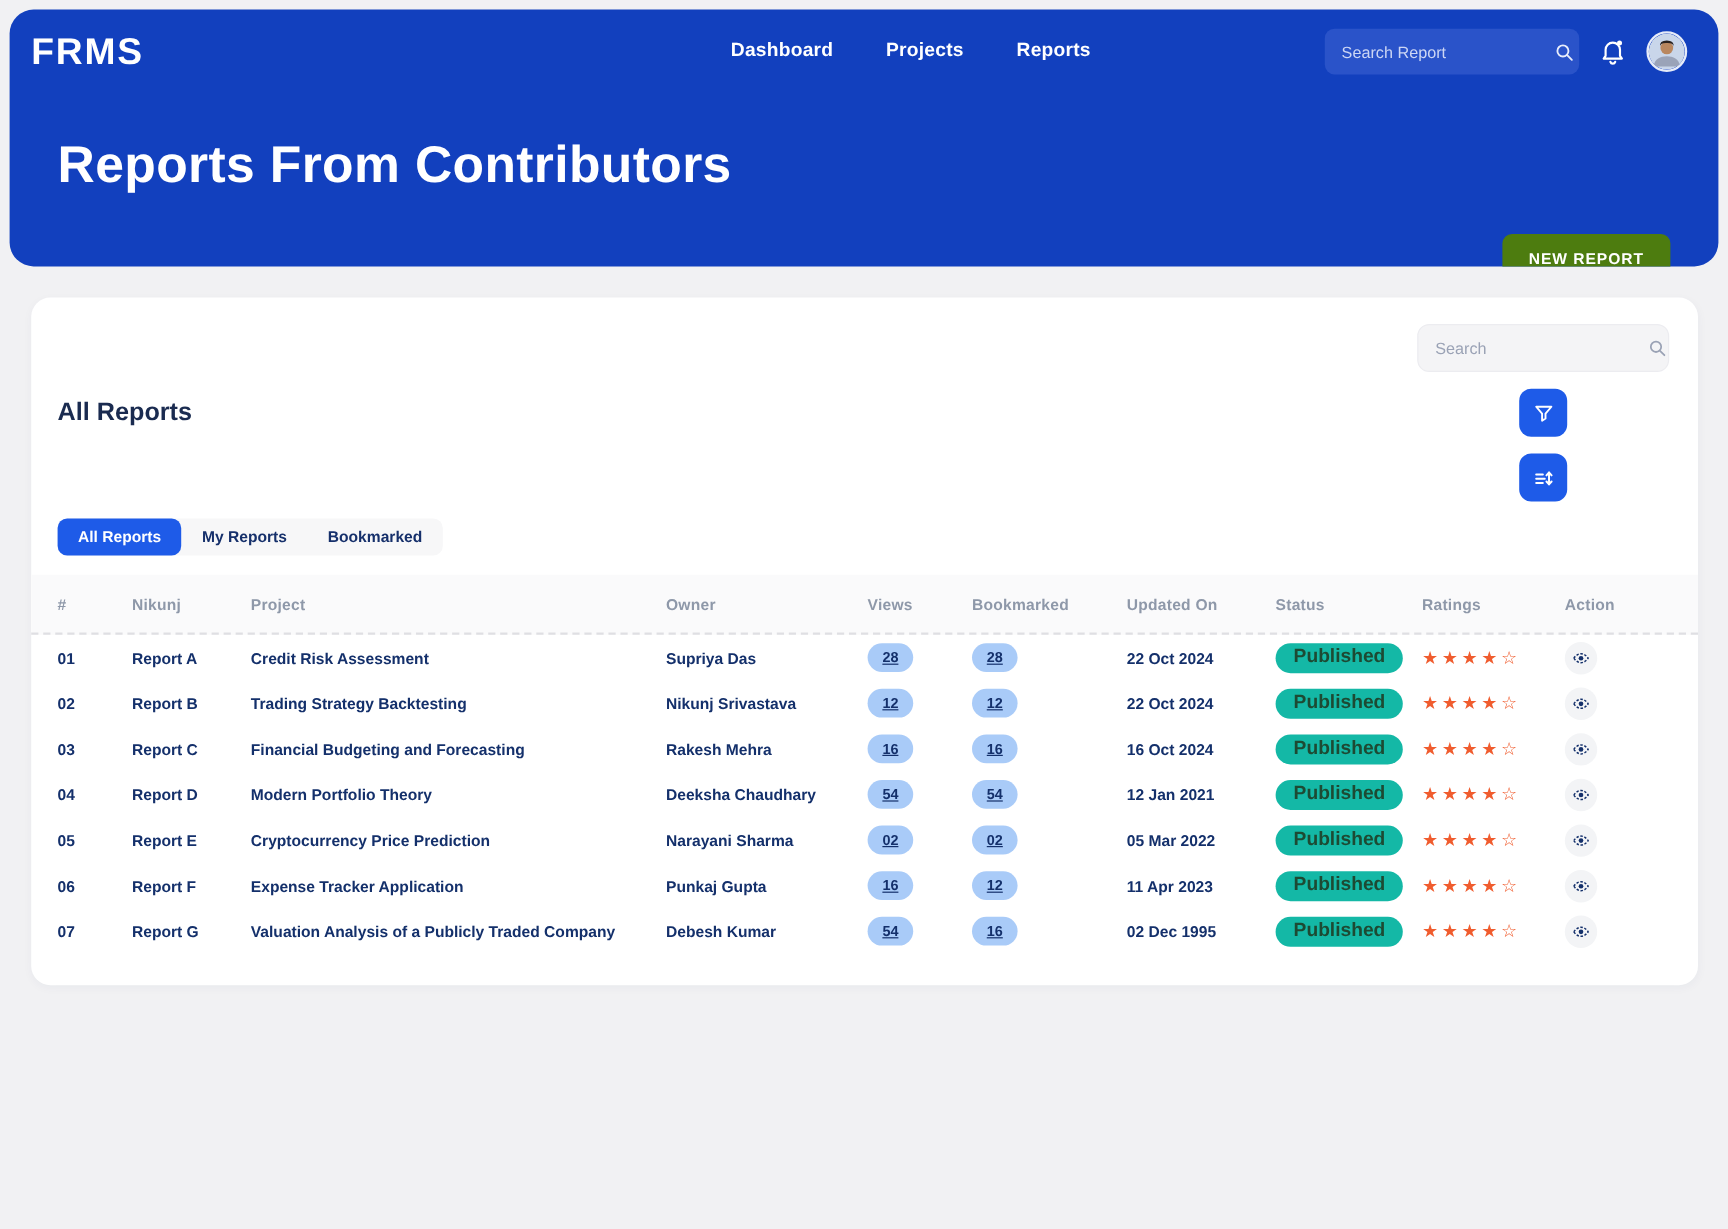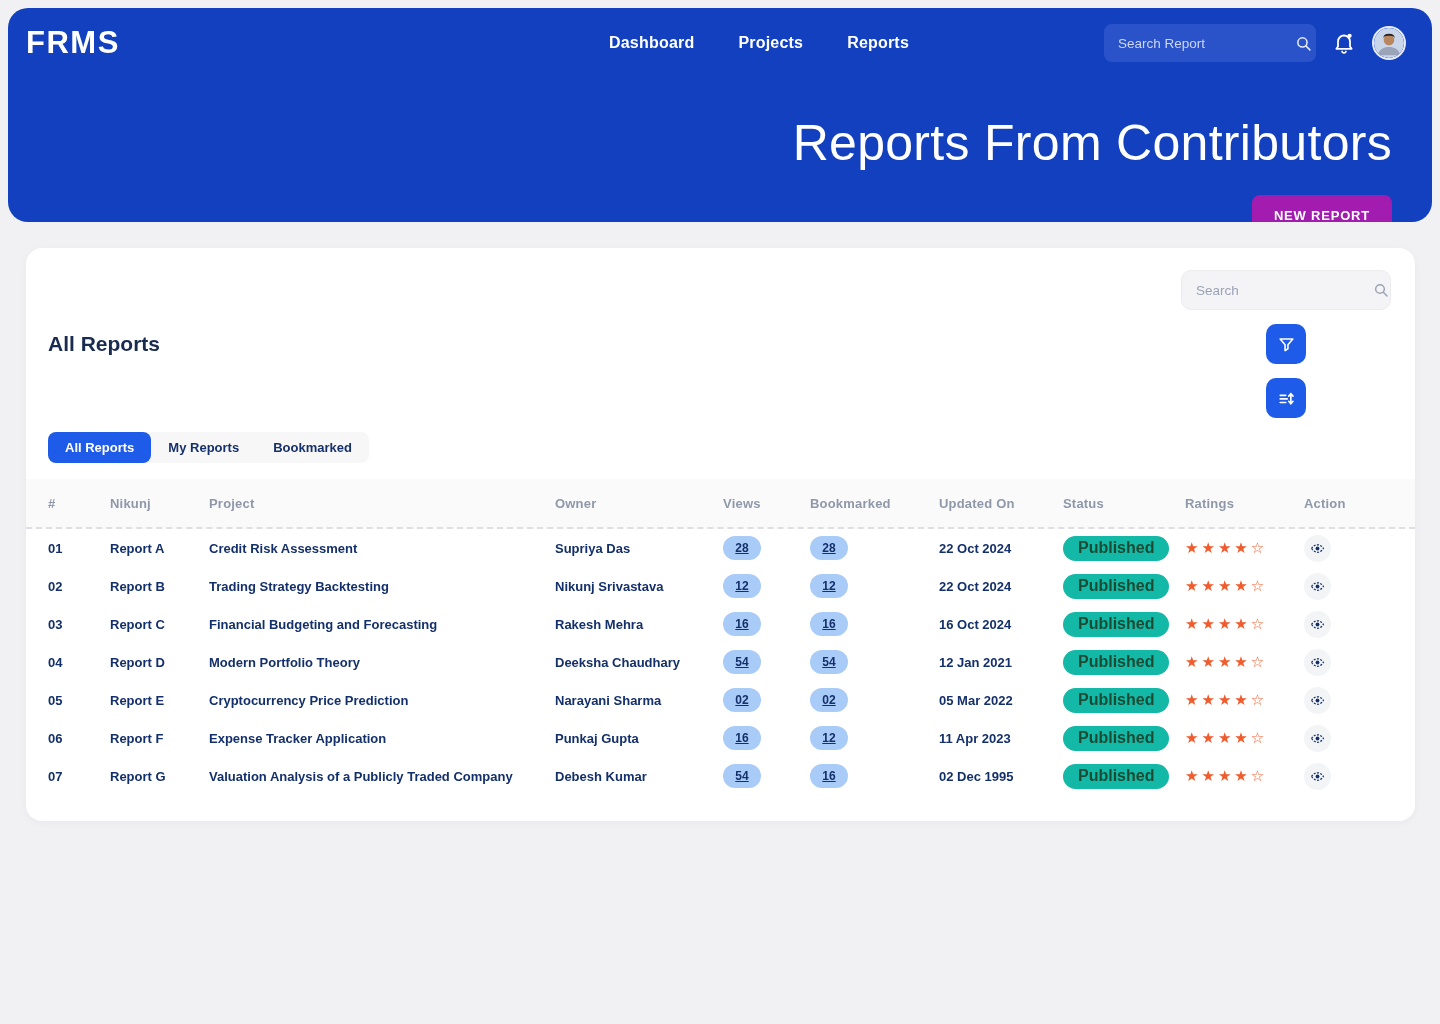--- a/index.html
+++ b/index.html
@@ -88,32 +88,31 @@
   }
   .hero-subtitle {
     color:#ffffff;
     font-size:19px;
     font-weight:400;
     letter-spacing:.3px;
   }
   .hero-title {
     margin-top:10px;
     color:#ffffff;
-    font-size:50px;
-    font-weight:400;
+    font-size:43px;
+    font-weight:700;
     letter-spacing:.3px;
-    text-align:right;
   }
   .new-report-btn {
     position:absolute;
     right:40px;
     top:117px;
     height:40px;
     padding:0 22px;
-    background:#a21caf;
+    background:#4d7c0f;
     color:#ffffff;
     border:none;
     border-radius:8px;
     font-size:13px;
     font-weight:700;
     letter-spacing:.8px;
     font-family:"Liberation Sans", sans-serif;
     cursor:pointer;
   }
 

